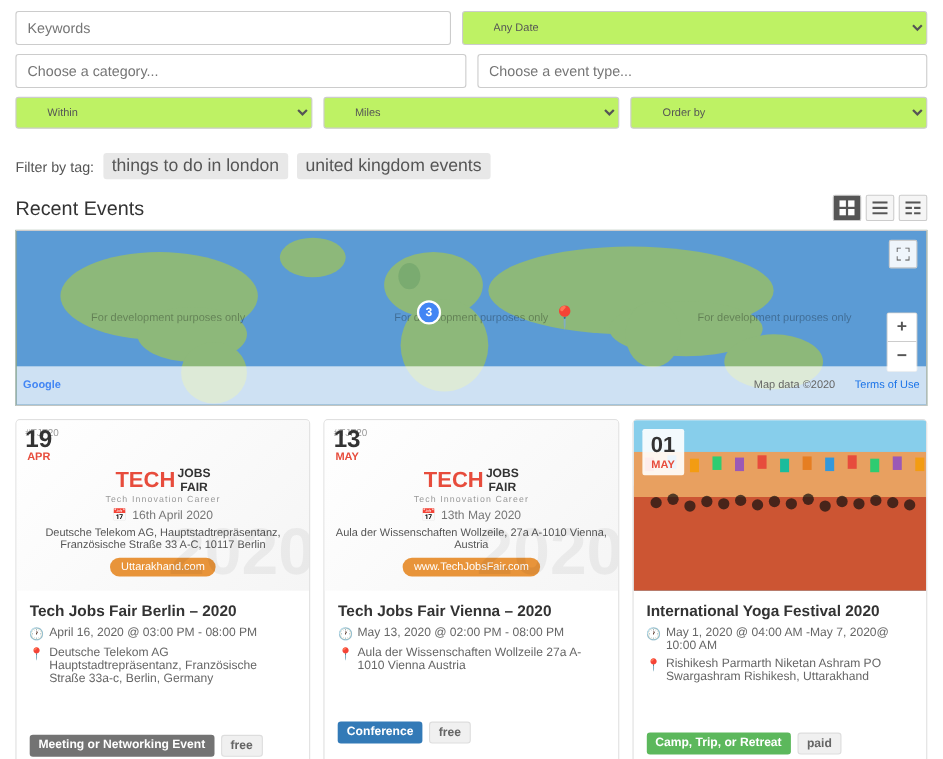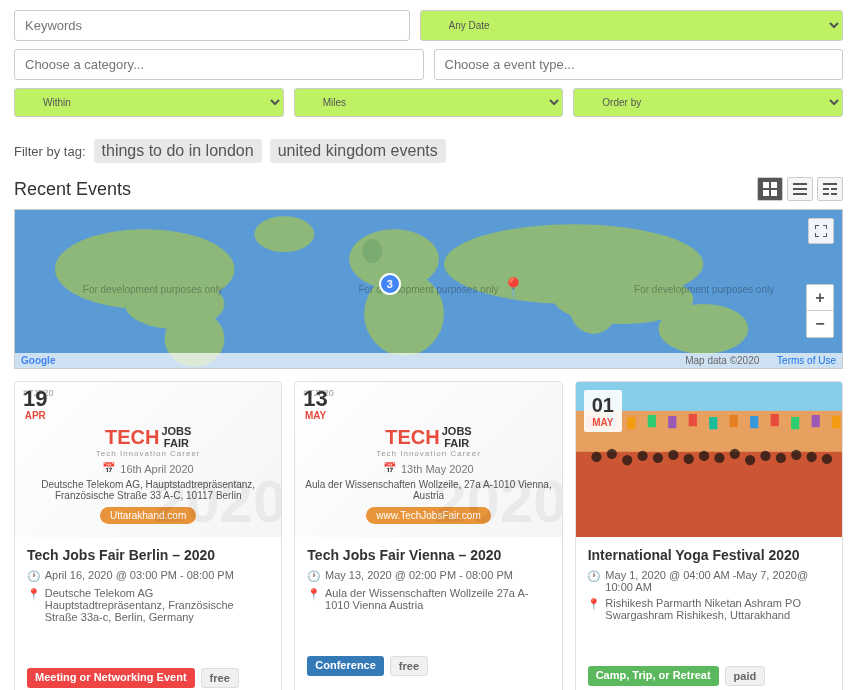--- a/index.html
+++ b/index.html
@@ -100,21 +100,21 @@
     .map-zoom-btn {
       width: 26px; height: 26px;
       display: flex; align-items: center; justify-content: center;
       cursor: pointer; font-size: 16px; font-weight: bold; color: #555;
       border: none; background: #fff;
     }
     .map-zoom-btn:first-child { border-bottom: 1px solid #ccc; }
     .map-footer {
       position: absolute; bottom: 0; left: 0; right: 0;
       display: flex; justify-content: space-between; align-items: center;
-      padding: 2px 6px;
+      padding: 12px 6px;
       background: rgba(255,255,255,0.7);
       font-size: 10px; color: #666;
     }
     .map-google-logo { font-size: 10px; font-weight: bold; color: #4285f4; }
 
     
     .events-grid { display: flex; gap: 12px; padding: 12px 14px; }
     .event-card {
       flex: 1;
       border: 1px solid #e0e0e0;
@@ -173,21 +173,21 @@
     .event-meta { display: flex; align-items: flex-start; gap: 4px; margin-bottom: 4px; font-size: 11px; color: #666; }
     .meta-icon { color: #888; flex-shrink: 0; margin-top: 1px; }
     .event-tags { display: flex; gap: 6px; margin-top: 8px; flex-wrap: wrap; }
     .tag-badge {
       padding: 3px 8px;
       border-radius: 3px;
       font-size: 11px;
       font-weight: bold;
       margin-top: 37px;
     }
-    .tag-green { background: #ef4444; color: #fff; }
+    .tag-green { background: #737373; color: #fff; }
     .tag-blue { background: #337ab7; color: #fff; }
     .tag-free { background: #f0f0f0; color: #666; border: 1px solid #ddd; }
     .tag-camp { background: #5cb85c; color: #fff; }
   </style>
 </head>
 <body>
 
 <div class="filters">
   <div class="filter-row">
     <input class="filter-input" type="text" placeholder="Keywords" style="">

